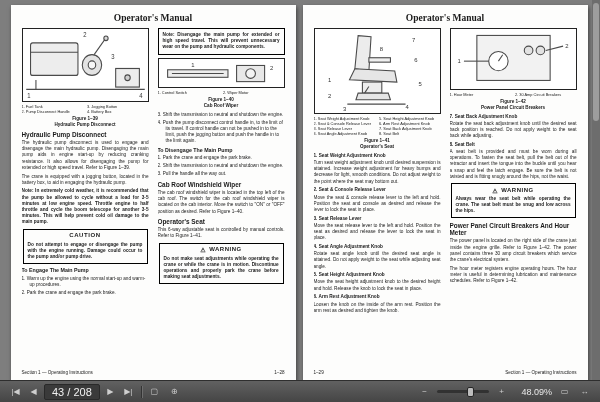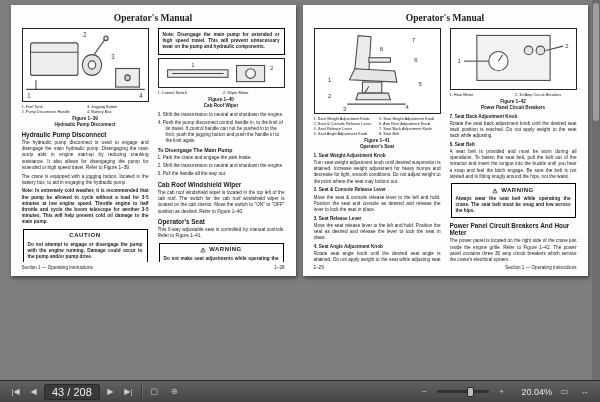--- a/index.html
+++ b/index.html
@@ -4,21 +4,21 @@
 <style>
   * { margin:0; padding:0; box-sizing:border-box; }
   html,body { width:600px; height:402px; overflow:hidden; }
   body { font-family:"Liberation Sans", sans-serif; background:#7e7e7e; }
 
   .viewer { width:600px; height:402px; display:flex; flex-direction:column; }
 
   
   .doc-area { flex:1; position:relative; display:flex; justify-content:center;
               gap:7px; padding:5px 12px 3px 10px; background:#7e7e7e; overflow:hidden; }
-  .page { width:285px; height:271px; background:#fdfdfc; color:#1a1a1a;
+  .page { width:285px; height:376px; background:#fdfdfc; color:#1a1a1a;
           box-shadow:1px 2px 4px rgba(0,0,0,.5); padding:8px 11px 6px;
           display:flex; flex-direction:column; overflow:hidden; }
   .page-title { text-align:center; font-weight:bold; font-size:9.5px;
                 font-family:"Liberation Serif", serif; margin-bottom:5px; }
   .cols { flex:1; display:flex; gap:9px; overflow:hidden; }
   .col { flex:1; min-width:0; font-size:4.7px; line-height:1.32; overflow:hidden; }
 
   .body { text-align:justify; margin-bottom:2.5px; }
   .bold { font-weight:bold; }
   .h1 { font-size:6.4px; font-weight:bold; margin:3px 0 2px; line-height:1.15; }
@@ -316,18 +316,18 @@
     </div>
     <div class="sb-sep"></div>
     <div class="sb-icon">▢</div>
     <div class="sb-icon">⊕</div>
     <div class="sb-right">
       <div class="sb-icon">−</div>
       <div class="zoom-slider">
         <div class="zoom-thumb"></div>
       </div>
       <div class="sb-icon">+</div>
-      <div class="zoom-text">20.04%</div>
+      <div class="zoom-text">48.09%</div>
       <div class="sb-icon">▭</div>
       <div class="sb-icon">↔</div>
     </div>
   </div>
 </div>
 
 </body></html>

